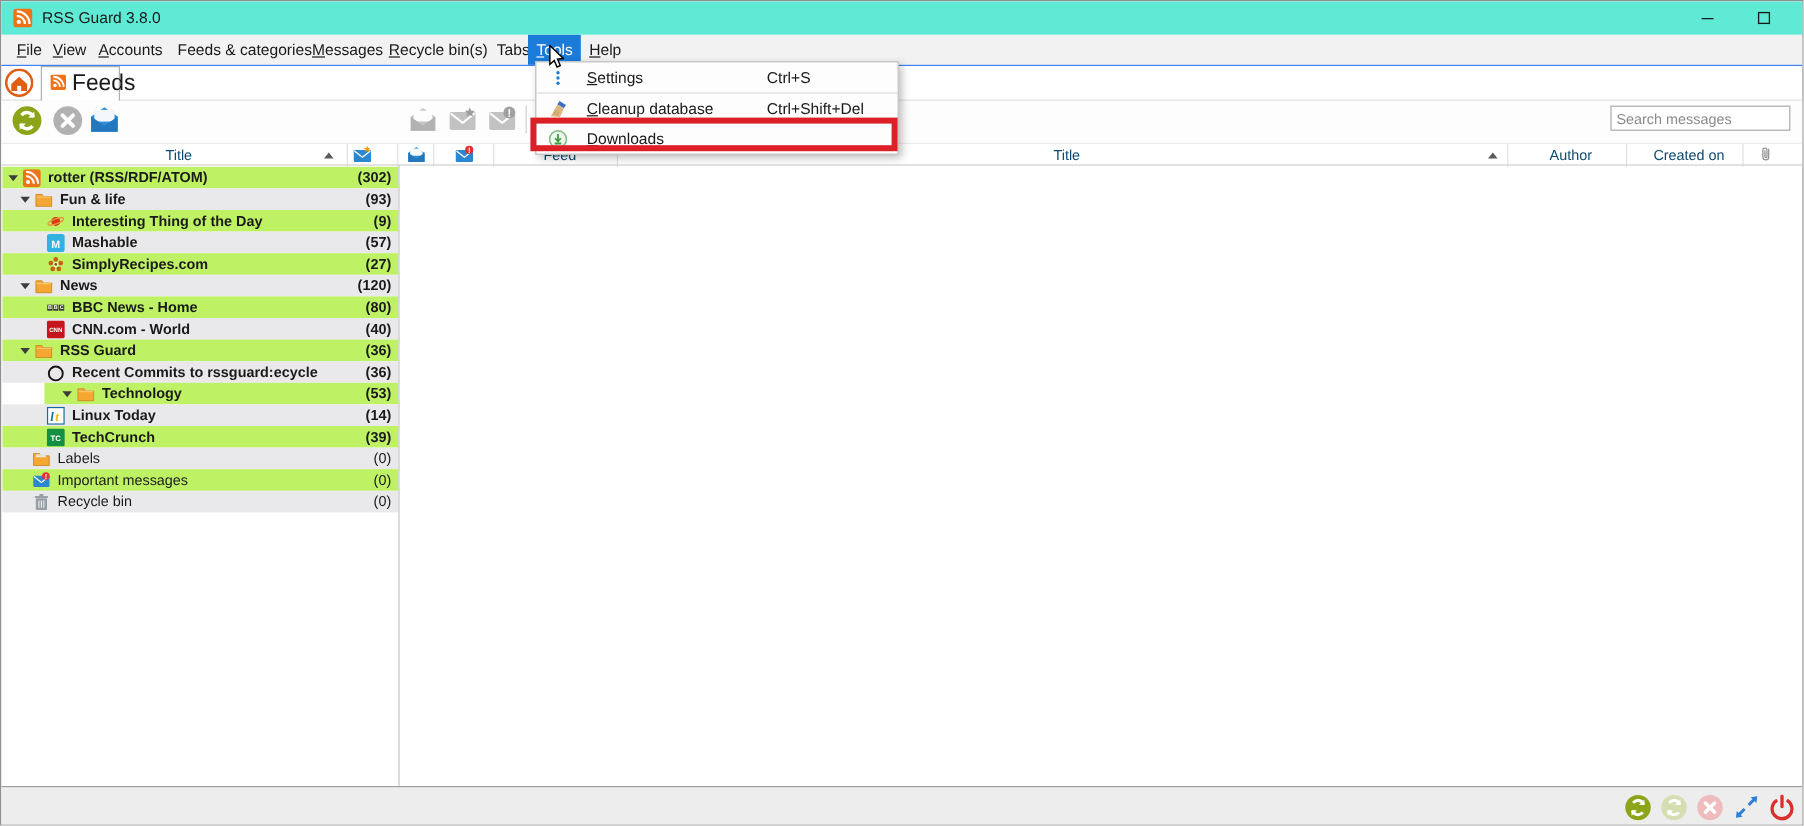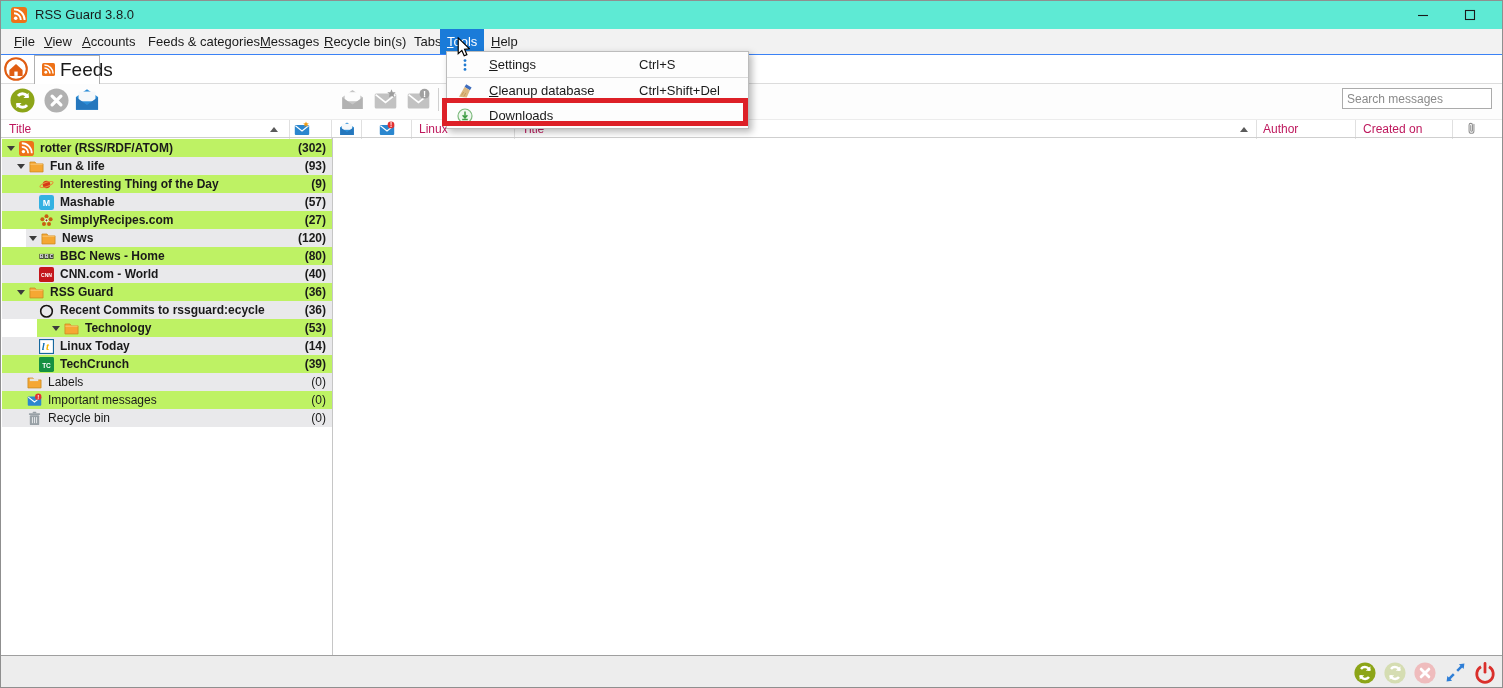--- a/index.html
+++ b/index.html
@@ -20,21 +20,21 @@
   .feeds-tab{position:absolute;left:33px;top:54px;width:66px;height:29px;background:#fff;border:1px solid #b0b0b0;border-bottom:none;box-sizing:border-box;display:flex;align-items:center;gap:5px;padding-left:7px;font-size:19px;z-index:2;}
   
   .toolbar{position:absolute;left:0;top:83px;width:100%;height:35px;background:#fdfdfd;}
   .tbtn{position:absolute;top:3px;width:26px;height:26px;display:flex;align-items:center;justify-content:center;}
   .tb-refresh{left:8px;} .tb-stop{left:42px;} .tb-openmail{left:73px;}
   .tb-g1{left:338px;} .tb-g2{left:371px;} .tb-g3{left:404px;}
   .tb-sep{position:absolute;left:437px;top:4px;width:1px;height:23px;background:#d0d0d0;}
   .search-box{position:absolute;left:1341px;top:4px;width:150px;height:21px;border:1px solid #ababab;box-sizing:border-box;font-family:"Liberation Sans",sans-serif;font-size:12px;padding:0 4px;color:#444;}
   .search-box::placeholder{color:#8a8a8a;}
   
-  .colheaders{position:absolute;left:0;top:118px;width:100%;height:19px;background:#fff;border-top:1px solid #ececec;font-size:12px;color:#be185d;}
+  .colheaders{position:absolute;left:0;top:118px;width:100%;height:19px;background:#fff;border-top:1px solid #ececec;font-size:12px;color:#0c4a6e;text-align:center;}
   .hline{position:absolute;left:0;top:136px;width:100%;height:1px;background:#cfcfcf;z-index:1;}
   .hcell{position:absolute;top:0;height:19px;line-height:19px;box-sizing:border-box;border-right:1px solid #e0e0e0;}
   .sort-asc{width:0;height:0;border-left:4px solid transparent;border-right:4px solid transparent;border-bottom:5px solid #5a5a5a;display:inline-block;}
   
   .feedlist{position:absolute;left:1px;top:138px;width:330px;}
   .vdivider{position:absolute;left:331px;top:137px;width:1px;height:517px;background:#c6c6c6;}
   .frow{height:18px;line-height:18px;display:flex;align-items:center;font-size:12px;background:#bef264;}
   .frow.alt{background:#e9e9eb;}
   .frow.b,.frow.b .fc{font-weight:700;}
   .exp{width:12px;height:18px;position:relative;flex:0 0 12px;}
@@ -185,21 +185,21 @@
           </svg></span>
     </div>
     <div class="hcell" style="left:361px;width:50px;">
       <span style="position:absolute;left:17px;top:1px;"><svg width="16" height="16" viewBox="0 0 16 16">
             <rect x="0.8" y="4" width="14.4" height="10" rx="1" fill="#2b87cf"></rect>
             <path d="M1.4 4.8 8 10l6.6-5.2" fill="none" stroke="#fff" stroke-width="1.1"></path>
             <circle cx="12" cy="3.9" r="3.4" fill="#e23131"></circle>
             <text x="12" y="6.4" text-anchor="middle" font-size="6.4" font-weight="bold" fill="#fff" font-family="Liberation Sans,sans-serif">!</text>
           </svg></span>
     </div>
-    <div class="hcell" style="left:411px;width:103px;padding-left:7px;"><span>Linux</span></div>
+    <div class="hcell" style="left:411px;width:103px;padding-left:7px;"><span>Feed</span></div>
     <div class="hcell" style="left:514px;width:742px;padding-left:7px;">
       <span>Title</span>
       <span class="sort-asc" style="position:absolute;right:8px;top:7px;"></span>
     </div>
     <div class="hcell" style="left:1256px;width:99px;padding-left:6px;"><span>Author</span></div>
     <div class="hcell" style="left:1355px;width:97px;padding-left:7px;"><span>Created on</span></div>
     <div class="hcell" style="left:1452px;width:38px;border-right:none;">
       <span style="position:absolute;left:11px;top:1px;"><svg width="15" height="16" viewBox="0 0 16 16">
             <path d="M10.6 3v7a2.6 2.6 0 0 1-5.2 0V3.8a1.8 1.8 0 0 1 3.6 0v5.8a0.9 0.9 0 0 1-1.8 0V4.4" fill="none" stroke="#8f8f8f" stroke-width="1.1" stroke-linecap="round"></path>
           </svg></span>
@@ -265,21 +265,21 @@
               <circle cx="5.3" cy="11.8" r="2.1"></circle>
               <circle cx="3.6" cy="6.6" r="2.1"></circle>
             </g>
             <circle cx="8" cy="7.8" r="2" fill="#fff"></circle>
             <circle cx="8" cy="7.8" r="1.2" fill="#8d3f0c"></circle>
           </svg>
         </span>
         <span class="ft">SimplyRecipes.com</span>
         <span class="fc">(27)</span>
       </div>
-      <div class="frow alt b" style="padding-left: 2px; margin-left: 24px;">
+      <div class="frow alt b" style="padding-left: 14px;">
         <span class="exp open"></span>
         <span class="ficon">
           <svg width="15" height="15" viewBox="0 0 16 16">
             <path d="M1 3.2h5.4l1.5 2H15v8.6H1z" fill="#f5a733" stroke="#c98a20" stroke-width="0.8"></path>
             <path d="M1.5 5.6h13" stroke="#fbc36b" stroke-width="1.2"></path>
           </svg>
         </span>
         <span class="ft">News</span>
         <span class="fc">(120)</span>
       </div>

